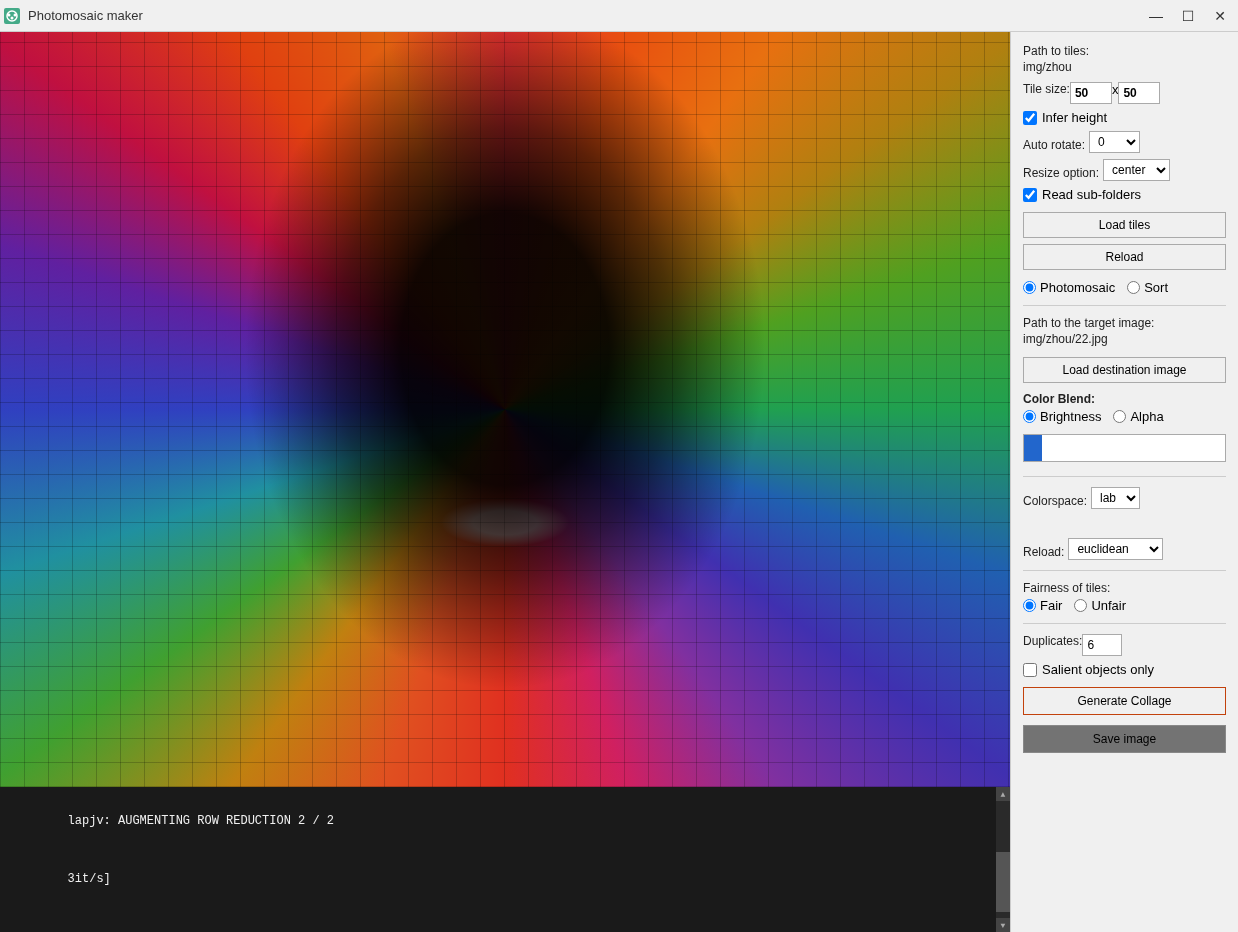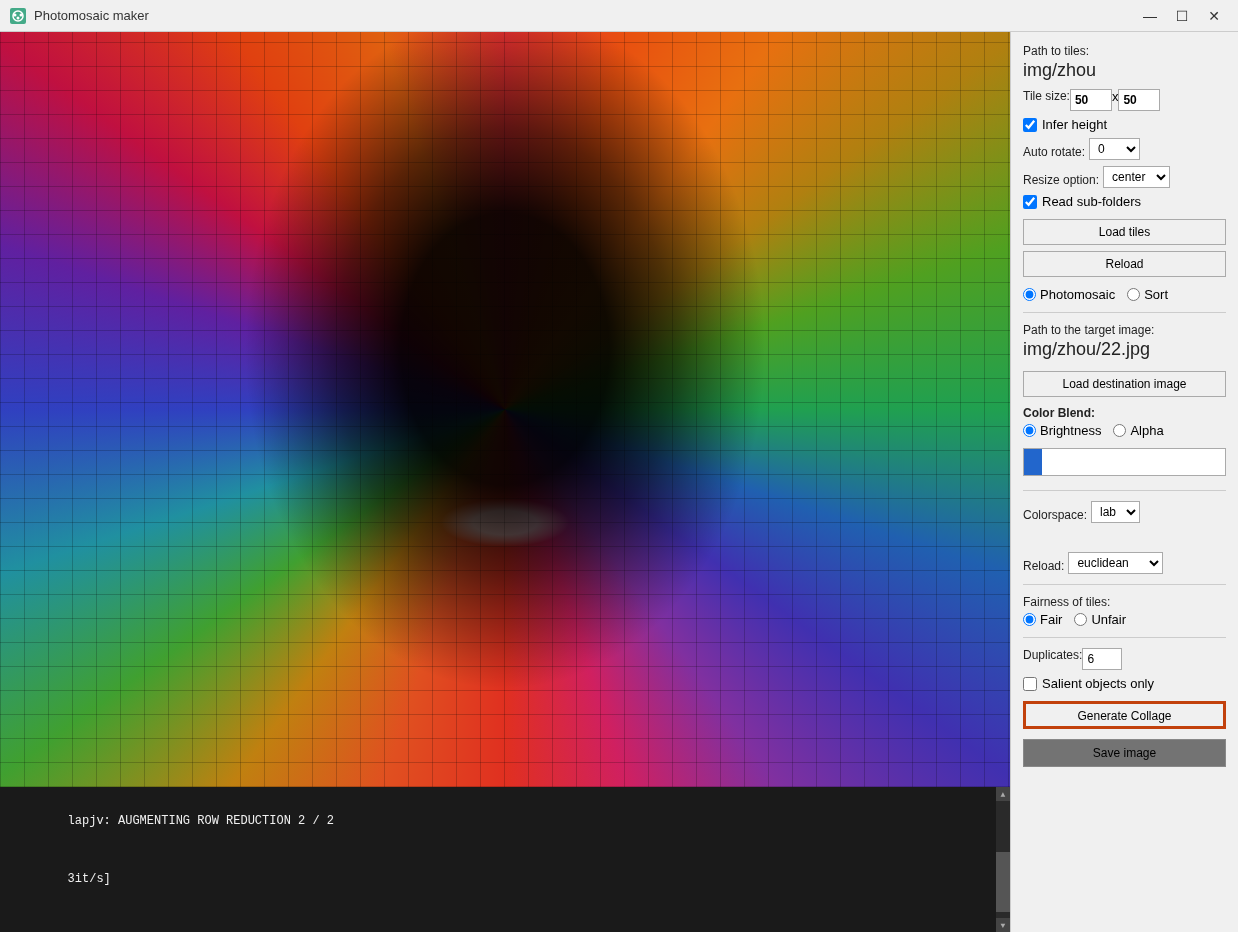--- a/index.html
+++ b/index.html
@@ -13,21 +13,21 @@
       display: flex;
       flex-direction: column;
     }
 
     
     .titlebar {
       background: #f0f0f0;
       height: 32px;
       display: flex;
       align-items: center;
-      padding: 0 10px;
+      padding: 0 4px;
       border-bottom: 1px solid #ccc;
       flex-shrink: 0;
     }
     .titlebar-icon {
       width: 16px; height: 16px;
       background: #4a8;
       border-radius: 2px;
       margin-right: 8px;
       display: flex; align-items: center; justify-content: center;
       font-size: 10px; color: white;
@@ -244,40 +244,40 @@
       width: 18px;
     }
 
     .duplicates-input {
       width: 40px;
     }
 
     .generate-btn {
       width: 100%;
       background: #f0f0f0;
-      border: 3px solid #c2410c;
+      border: 1px solid #c2410c;
       font-size: 12px;
       padding: 5px 10px;
       cursor: pointer;
       margin: 4px 0;
       height: 28px;
     }
 
     .save-btn {
       width: 100%;
       background: #737373;
       border: 1px solid #888;
       font-size: 12px;
       padding: 5px 16px;
       cursor: pointer;
       height: 28px;
     }
 
     .path-text {
-      font-size: 18px;
+      font-size: 12px;
       color: #222;
       margin: 2px 0;
     }
 
     .mosaic-wrapper {
       width: 100%;
       height: 100%;
       position: relative;
       overflow: hidden;
       background-image: 

